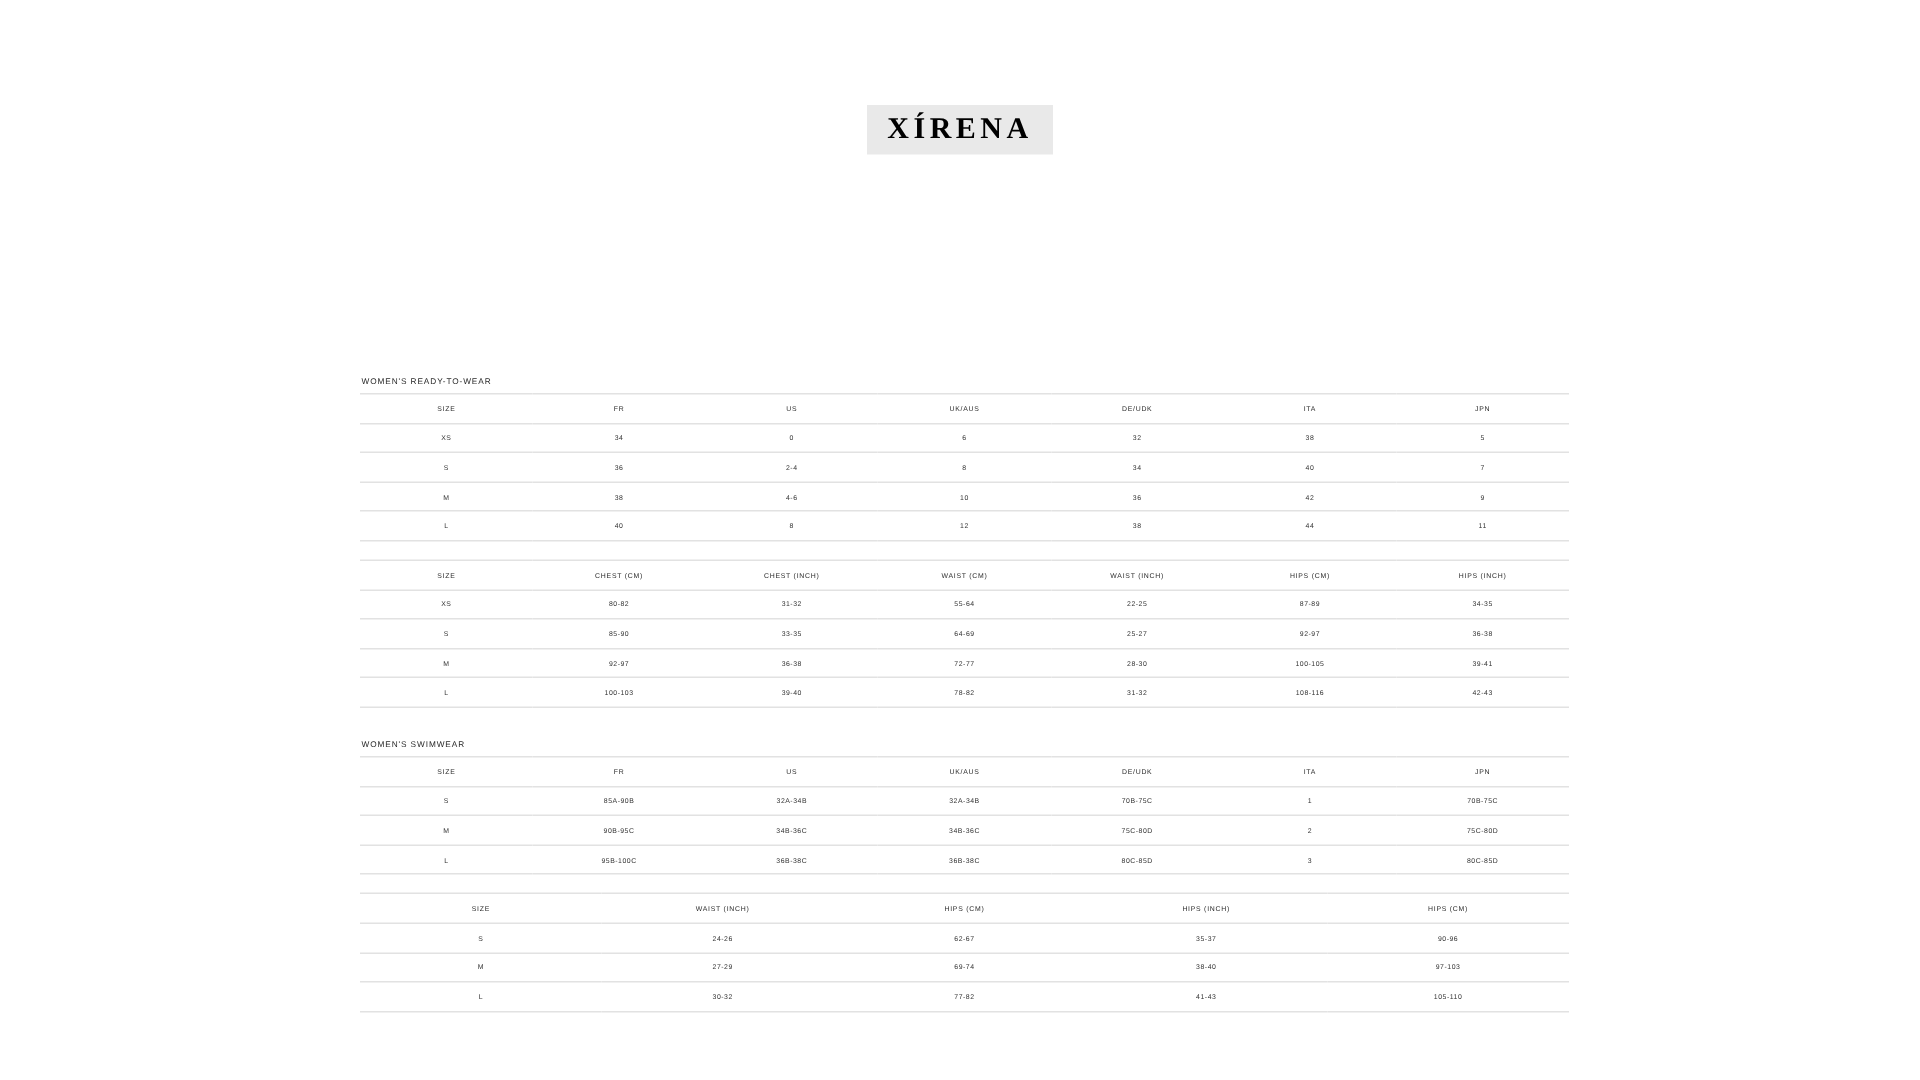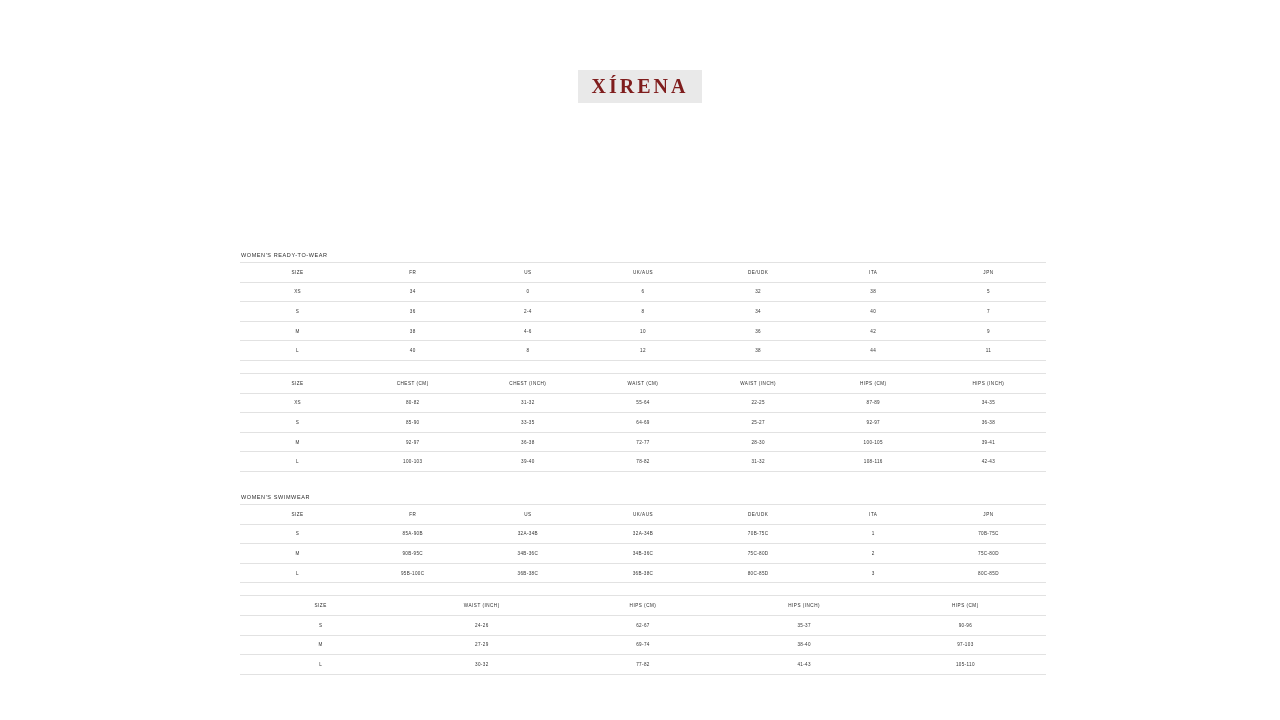--- a/index.html
+++ b/index.html
@@ -27,21 +27,21 @@
     width: 1280px;
     display: flex;
     justify-content: center;
   }
   .logo {
     background: #e9e9e9;
     padding: 6px 14px 7px 14px;
     font-size: 20px;
     font-weight: bold;
     letter-spacing: 3px;
-    color: #7f1d1d;
+    color: #000000;
     font-family: "Liberation Serif", serif;
     line-height: 1;
   }
   
   .content {
     position: absolute;
     top: 252px;
     left: 240px;
     width: 806px;
   }

